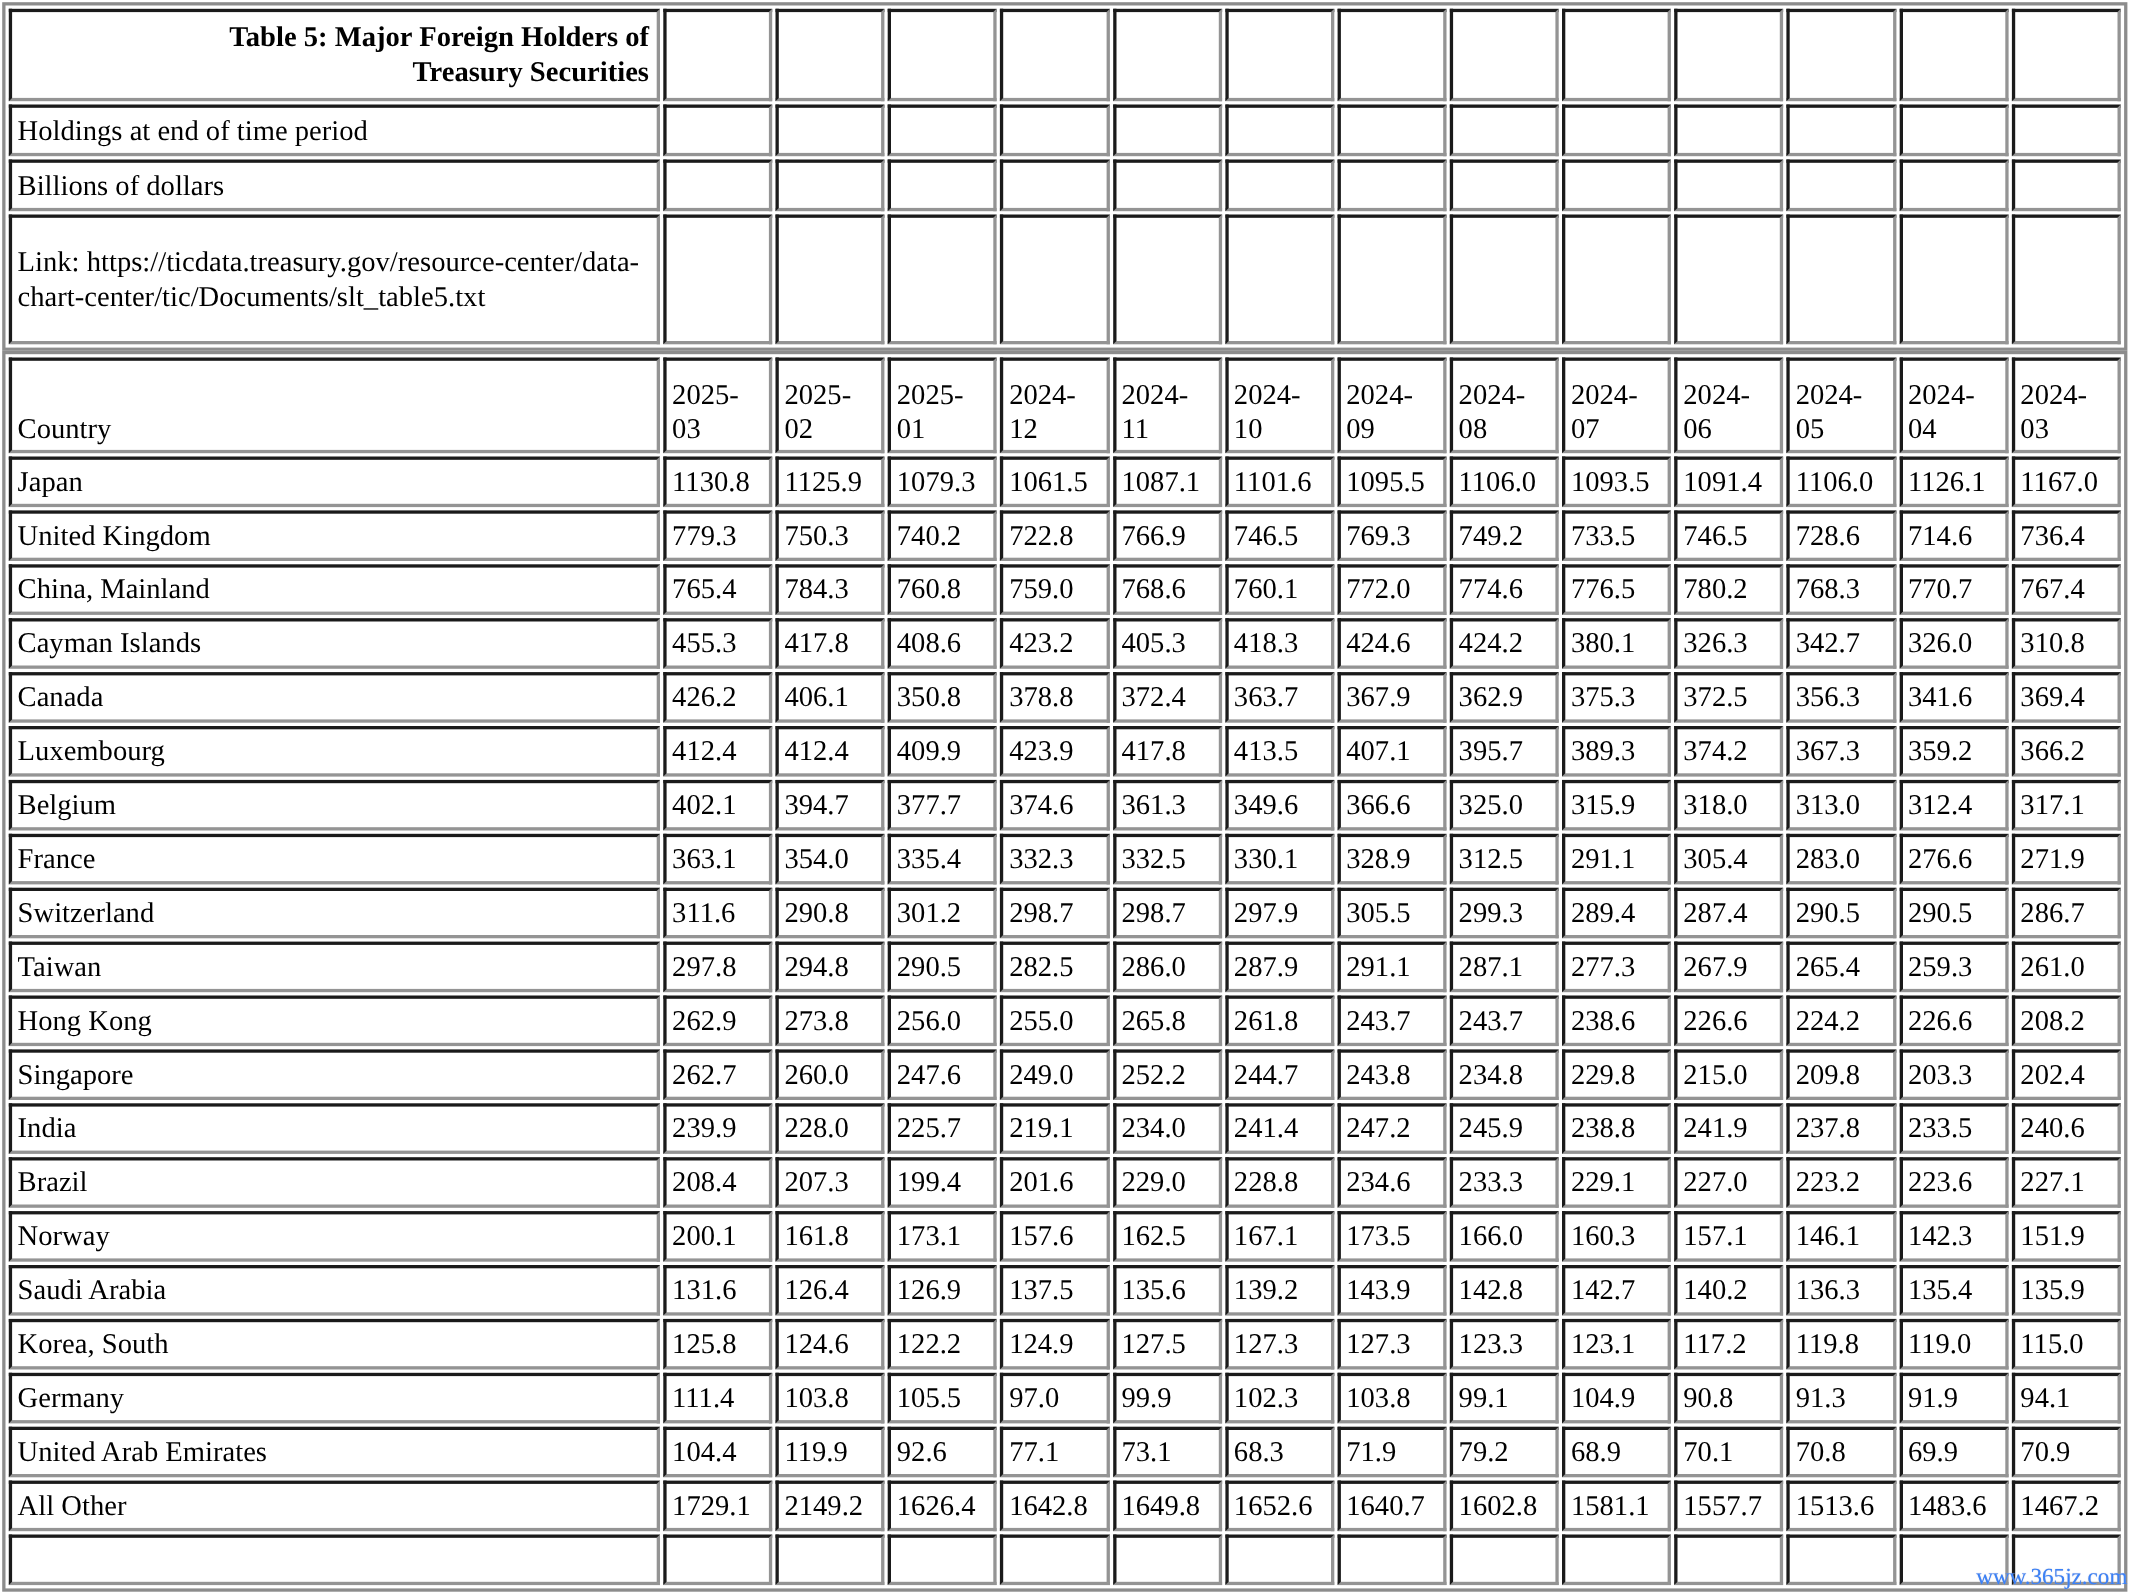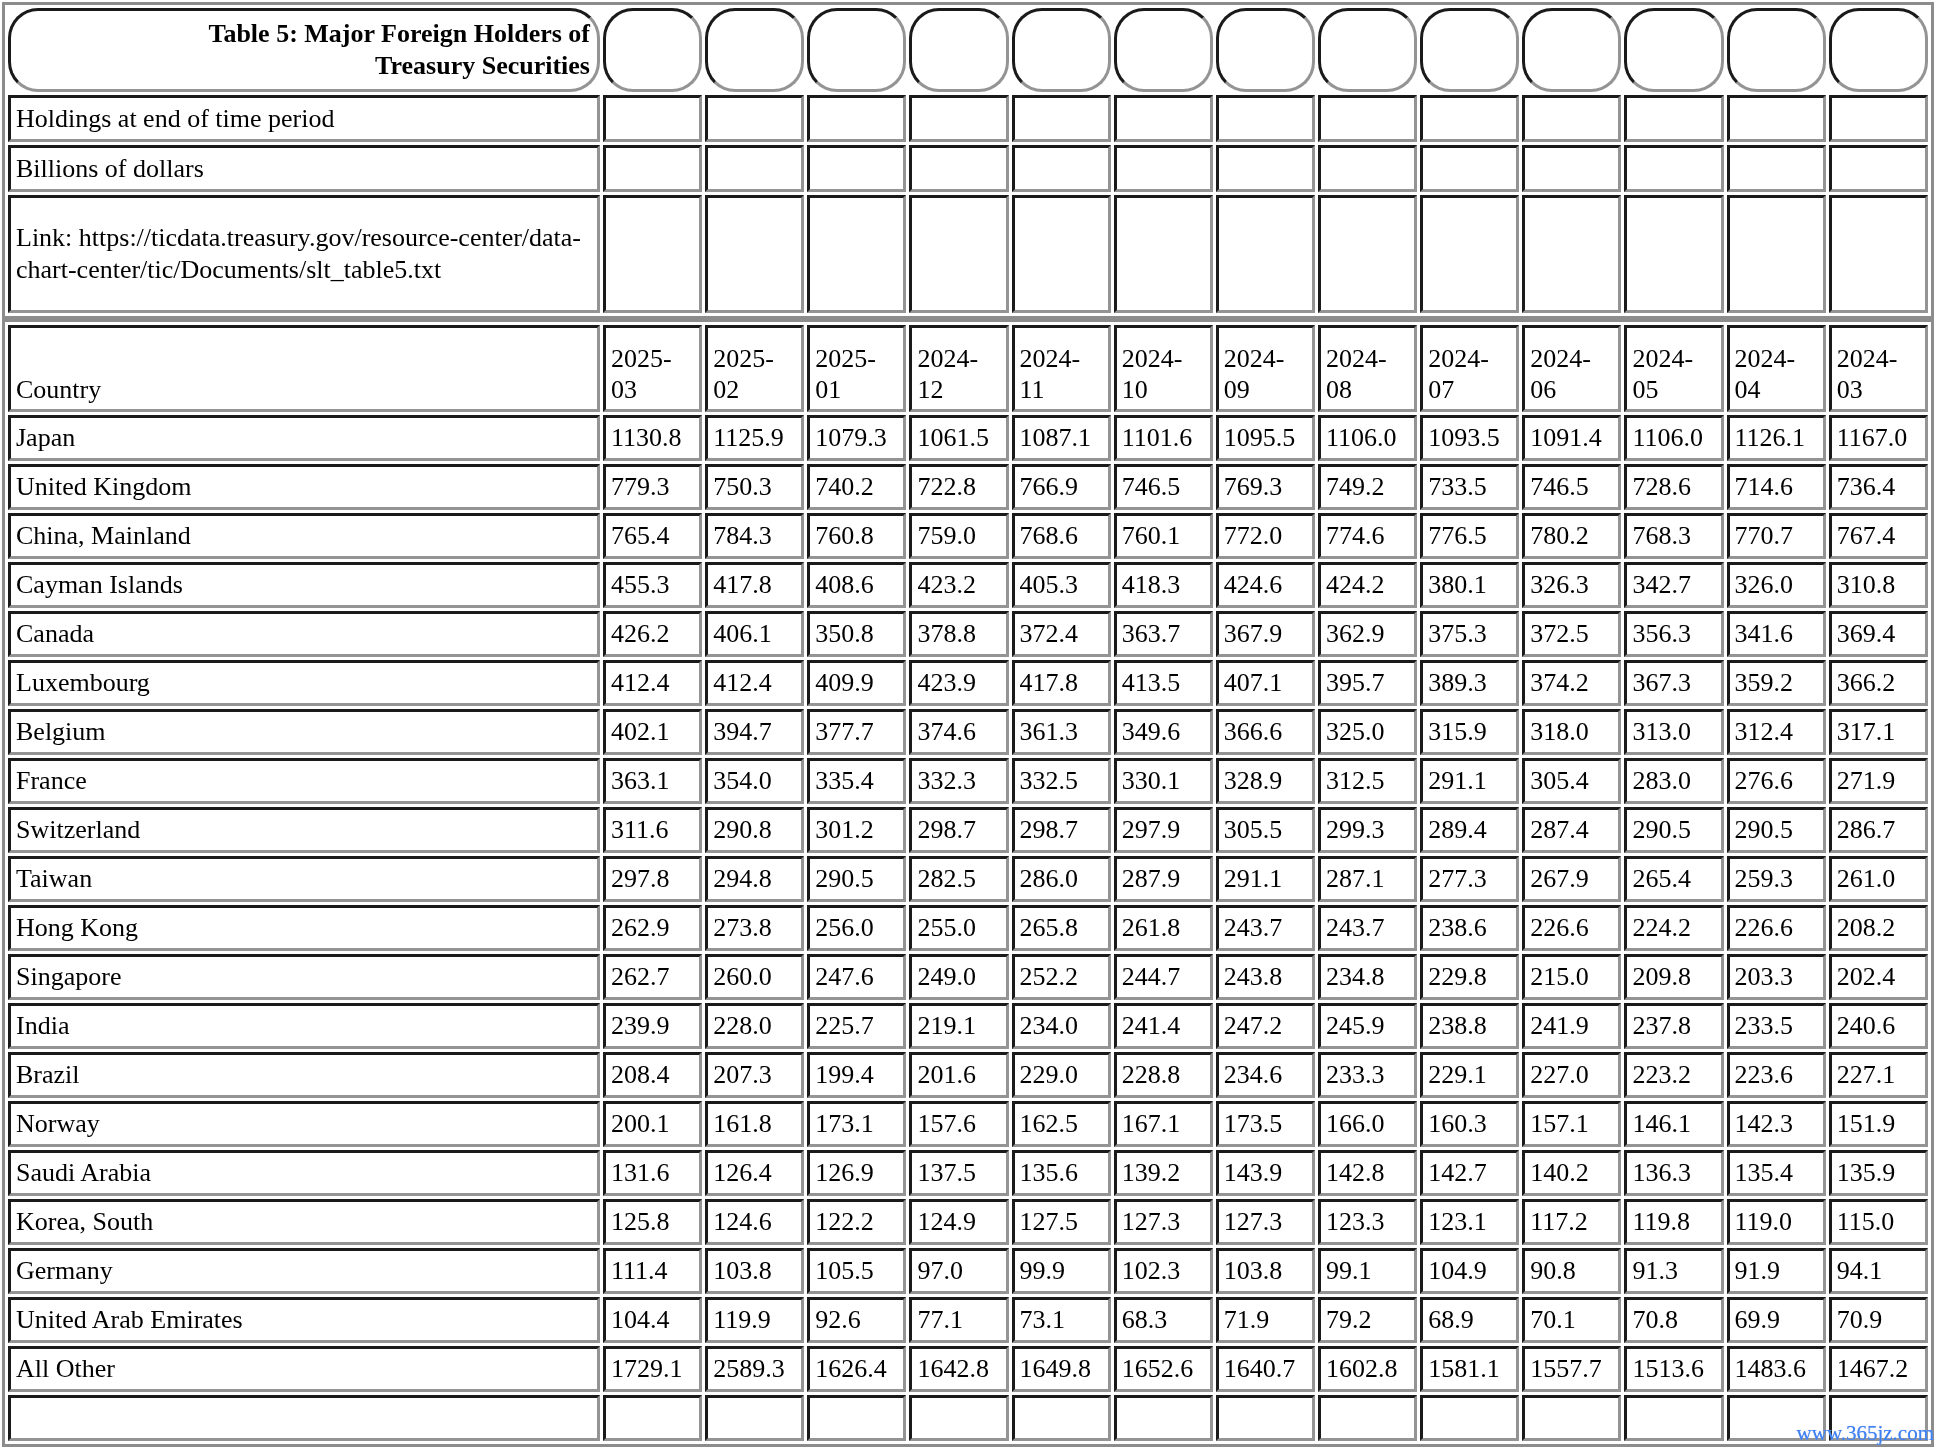--- a/index.html
+++ b/index.html
@@ -33,21 +33,21 @@
     padding: 0 5px;
     text-align: left;
     font-weight: normal;
     overflow: hidden;
     overflow-wrap: break-word;
     line-height: 1.22;
     background: #ffffff;
   }
   col.country-col { width: 592px; }
   
-  .row-title td { height: 78px; border-radius: 30px; }
+  .row-title td { height: 78px; }
   .row-sub td { height: 41px; }
   .row-link td { height: 112px; vertical-align: middle; margin-left: 48px; }
   .title-cell {
     text-align: right;
     font-weight: bold;
     vertical-align: middle;
     padding-right: 7px;
   }
   .title-line { display: block; }
   
@@ -471,21 +471,21 @@
         <td>79.2</td>
         <td>68.9</td>
         <td>70.1</td>
         <td>70.8</td>
         <td>69.9</td>
         <td>70.9</td>
       </tr>
       <tr>
         <td>All Other</td>
         <td>1729.1</td>
-        <td>2589.3</td>
+        <td>2149.2</td>
         <td>1626.4</td>
         <td>1642.8</td>
         <td>1649.8</td>
         <td>1652.6</td>
         <td>1640.7</td>
         <td>1602.8</td>
         <td>1581.1</td>
         <td>1557.7</td>
         <td>1513.6</td>
         <td>1483.6</td>

